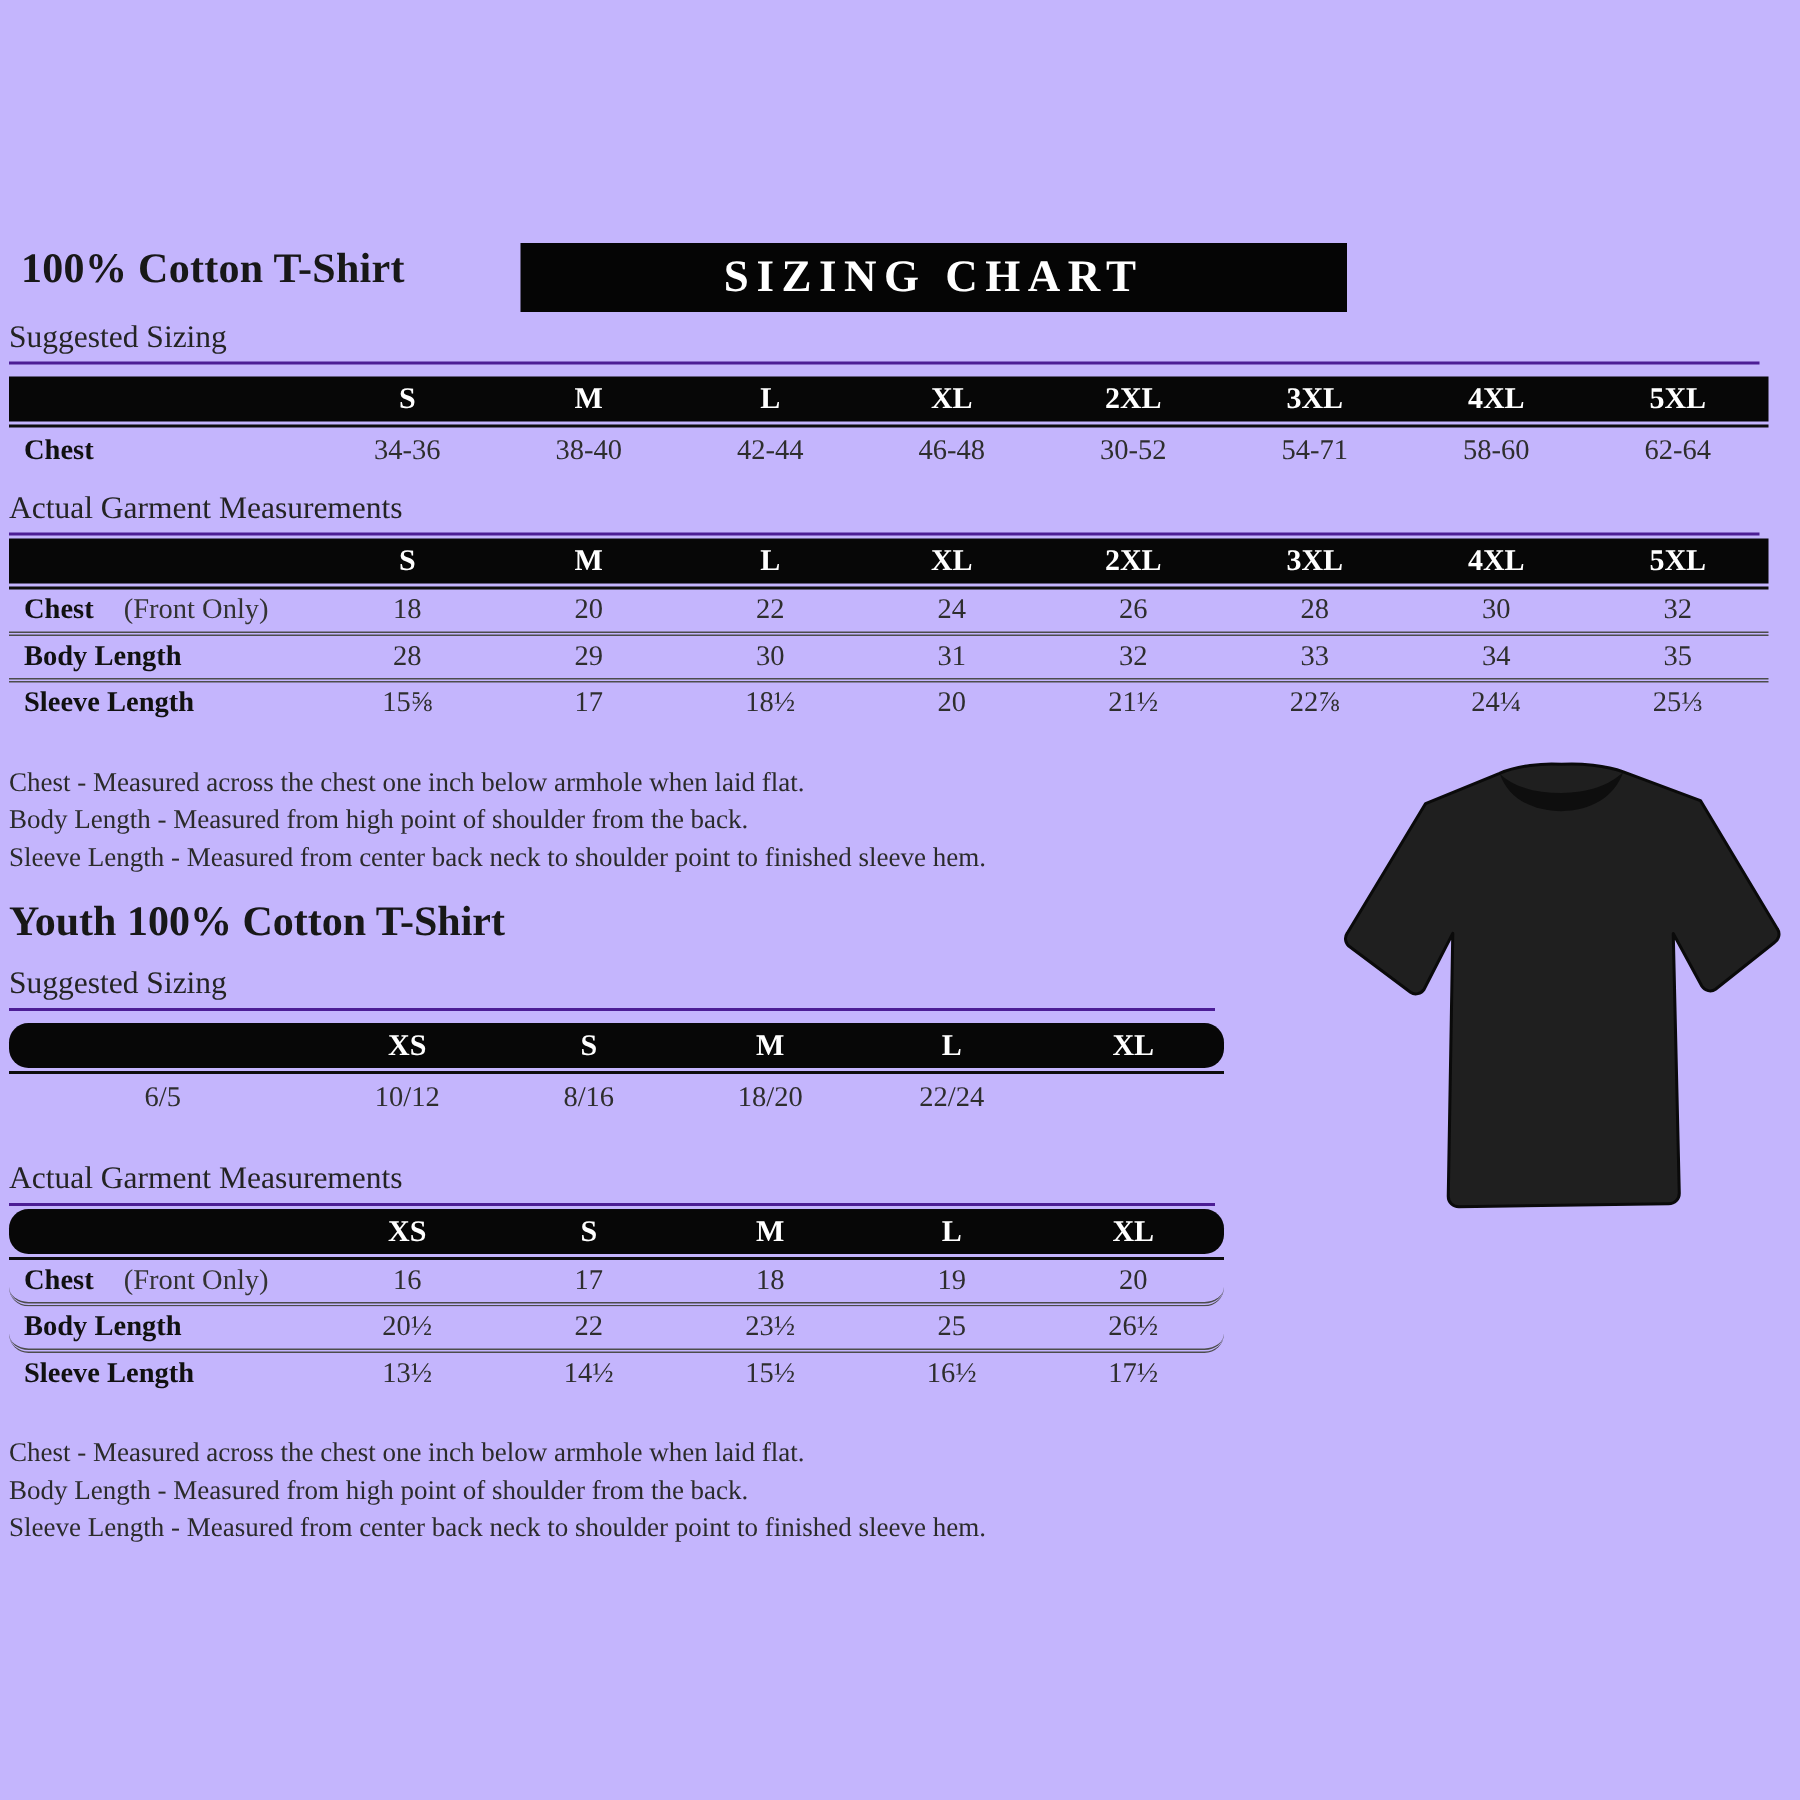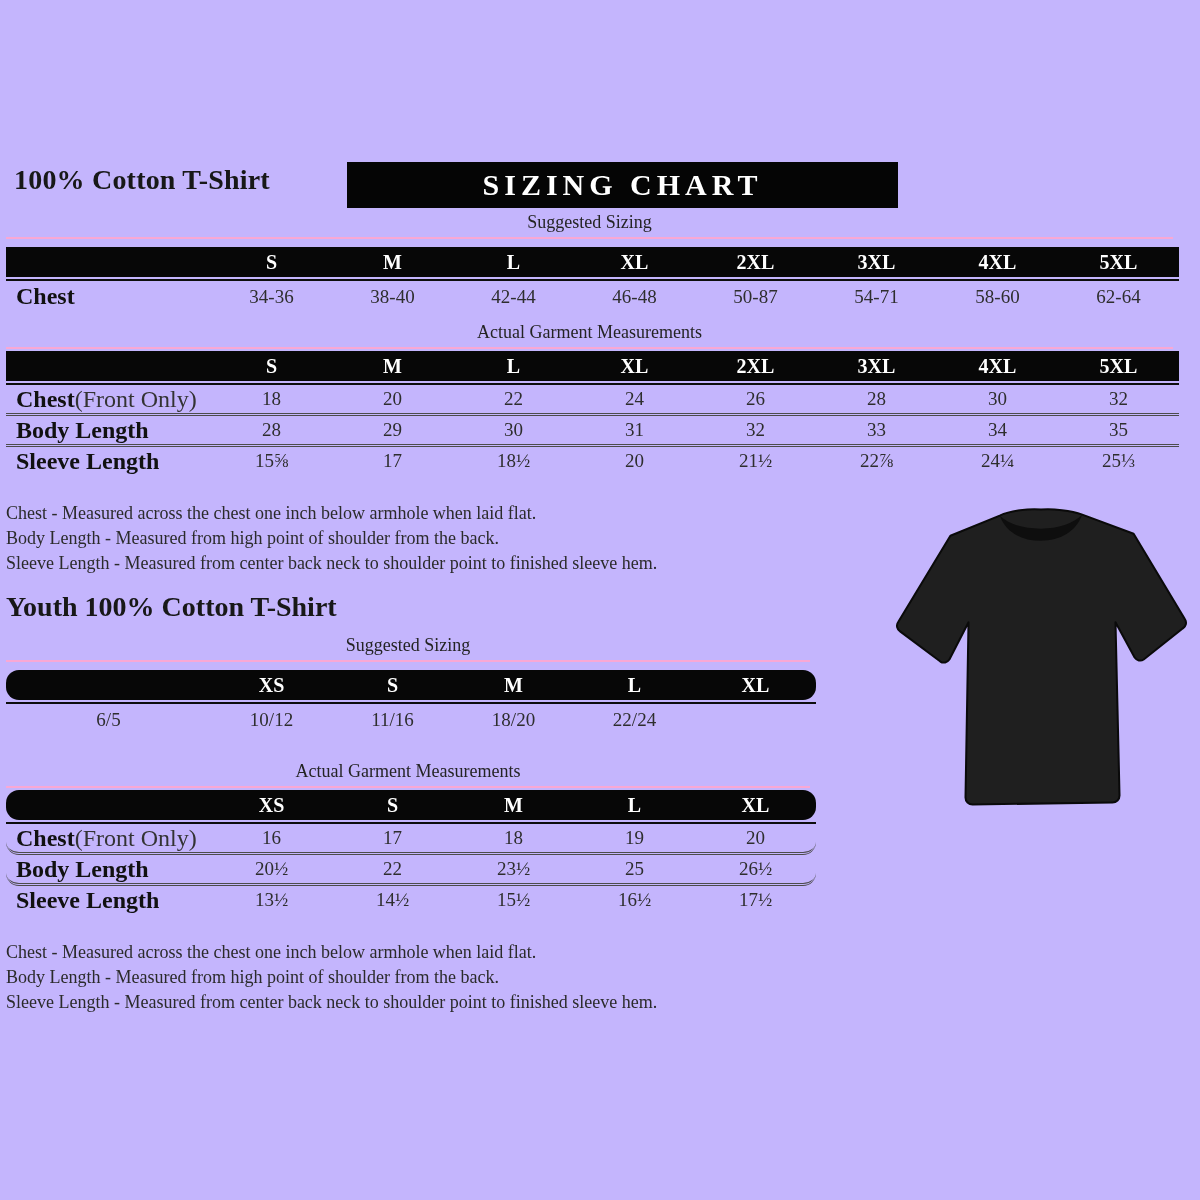--- a/index.html
+++ b/index.html
@@ -8,37 +8,37 @@
     font-family:Liberation Serif, serif;color:#1c1c1c;
   }
   
   .page-title{position:absolute;left:14px;top:164px;font-size:28px;font-weight:700;letter-spacing:.2px;color:#181818;}
   .banner{position:absolute;left:347px;top:162px;width:551px;height:46px;background:#050505;
     display:flex;align-items:center;justify-content:center;}
   .banner span{color:#ffffff;font-size:30px;font-weight:700;letter-spacing:5px;}
   .youth-title{font-size:28px;font-weight:700;color:#181818;margin-top:15px;}
   
   #col{position:absolute;left:6px;top:212px;width:1173px;}
-  .sec-label{font-size:18px;color:#242424;padding-bottom:4px;border-bottom:2px solid #f9a8d4;width:1167px;text-align:center;}
+  .sec-label{font-size:21px;color:#242424;padding-bottom:4px;border-bottom:2px solid #4c1d95;width:1167px;}
   .sec-label.narrow{width:804px;}
   
   .tbl{margin-top:8px;}
   .grow{display:grid;}
   .adult .grow{grid-template-columns:205px repeat(8,1fr);width:1173px;}
   .youth .grow{grid-template-columns:205px repeat(5,1fr);width:810px;border-radius:13px;}
   .hdr{background:#070707;height:30px;}
   .hdr .cc{color:#fff;font-weight:700;font-size:20px;line-height:30px;}
   .bar-line{height:2px;background:#0d0d0d;margin-top:2px;}
   .adult .bar-line{width:1173px;} .youth .bar-line{width:810px;}
   .cc{text-align:center;font-size:19px;color:#2e2e2e;}
   .drow{height:31px;line-height:31px;}
   .mrow{height:28px;line-height:28px;}
   .sep{border-bottom:3px double #4c4c4c;}
-  .lc{padding-left:10px;font-size:24px;font-weight:700;color:#111;}
-  .lc .suffix{font-weight:400;color:#333;margin-left:0;}
+  .lc{padding-left:10px;font-size:19px;font-weight:700;color:#111;}
+  .lc .suffix{font-weight:400;color:#333;margin-left:20px;}
   
   .notes{margin-top:26px;}
   .note{font-size:18px;color:#2b2b2b;line-height:25px;}
   .gap-lg{margin-top:26px;}
   
   #tshirt{position:absolute;left:890px;top:474px;width:302px;height:360px;}
 </style>
 </head>
 <body>
 
@@ -64,21 +64,21 @@
         <div class="cc">4XL</div>
         <div class="cc">5XL</div>
       </div>
       <div class="bar-line"></div>
       <div class="grow drow">
         <div class="lc">Chest</div>
         <div class="cc">34-36</div>
         <div class="cc">38-40</div>
         <div class="cc">42-44</div>
         <div class="cc">46-48</div>
-        <div class="cc">50-87</div>
+        <div class="cc">30-52</div>
         <div class="cc">54-71</div>
         <div class="cc">58-60</div>
         <div class="cc">62-64</div>
       </div>
     </div>
 
     <div class="sec-label" style="margin-top:10px;">Actual Garment Measurements</div>
     <div class="tbl adult" style="margin-top:2px;">
       <div class="grow hdr">
         <div class="cc"></div>
@@ -142,21 +142,21 @@
         <div class="cc">XS</div>
         <div class="cc">S</div>
         <div class="cc">M</div>
         <div class="cc">L</div>
         <div class="cc">XL</div>
       </div>
       <div class="bar-line"></div>
       <div class="grow drow">
         <div class="cc">6/5</div>
         <div class="cc">10/12</div>
-        <div class="cc">11/16</div>
+        <div class="cc">8/16</div>
         <div class="cc">18/20</div>
         <div class="cc">22/24</div>
       </div>
     </div>
 
     <div class="sec-label narrow gap-lg">Actual Garment Measurements</div>
     <div class="tbl youth" style="margin-top:2px;">
       <div class="grow hdr">
         <div class="cc"></div>
         <div class="cc">XS</div>

